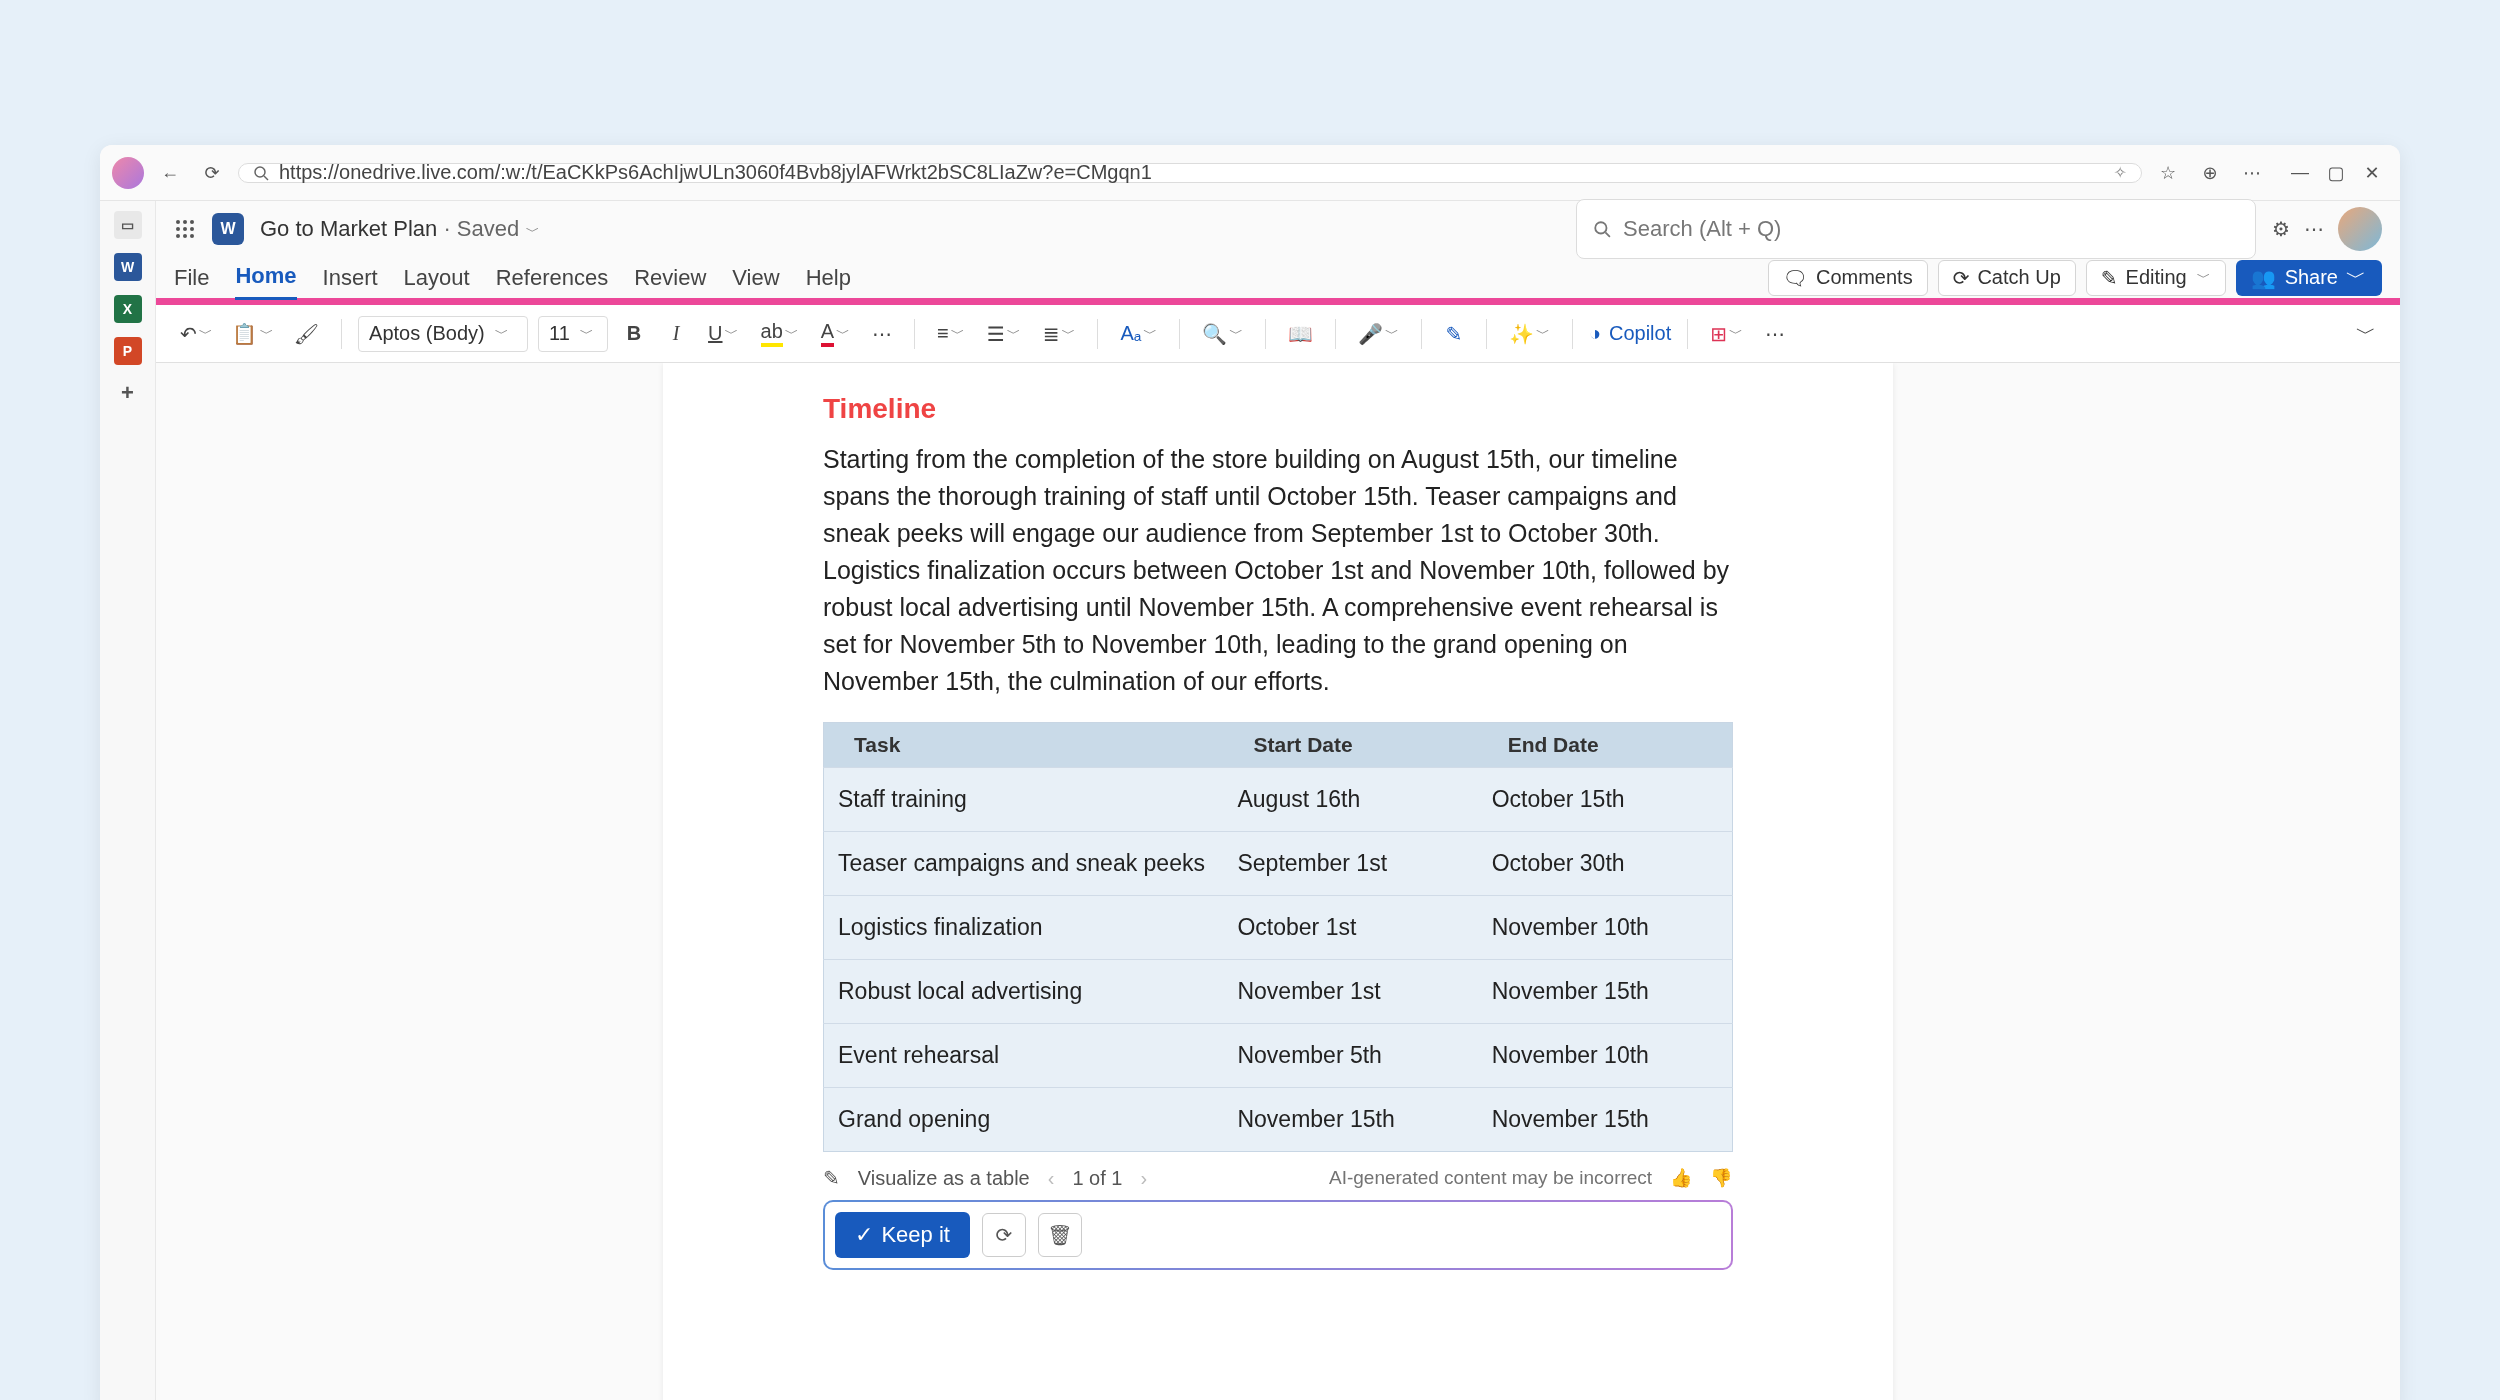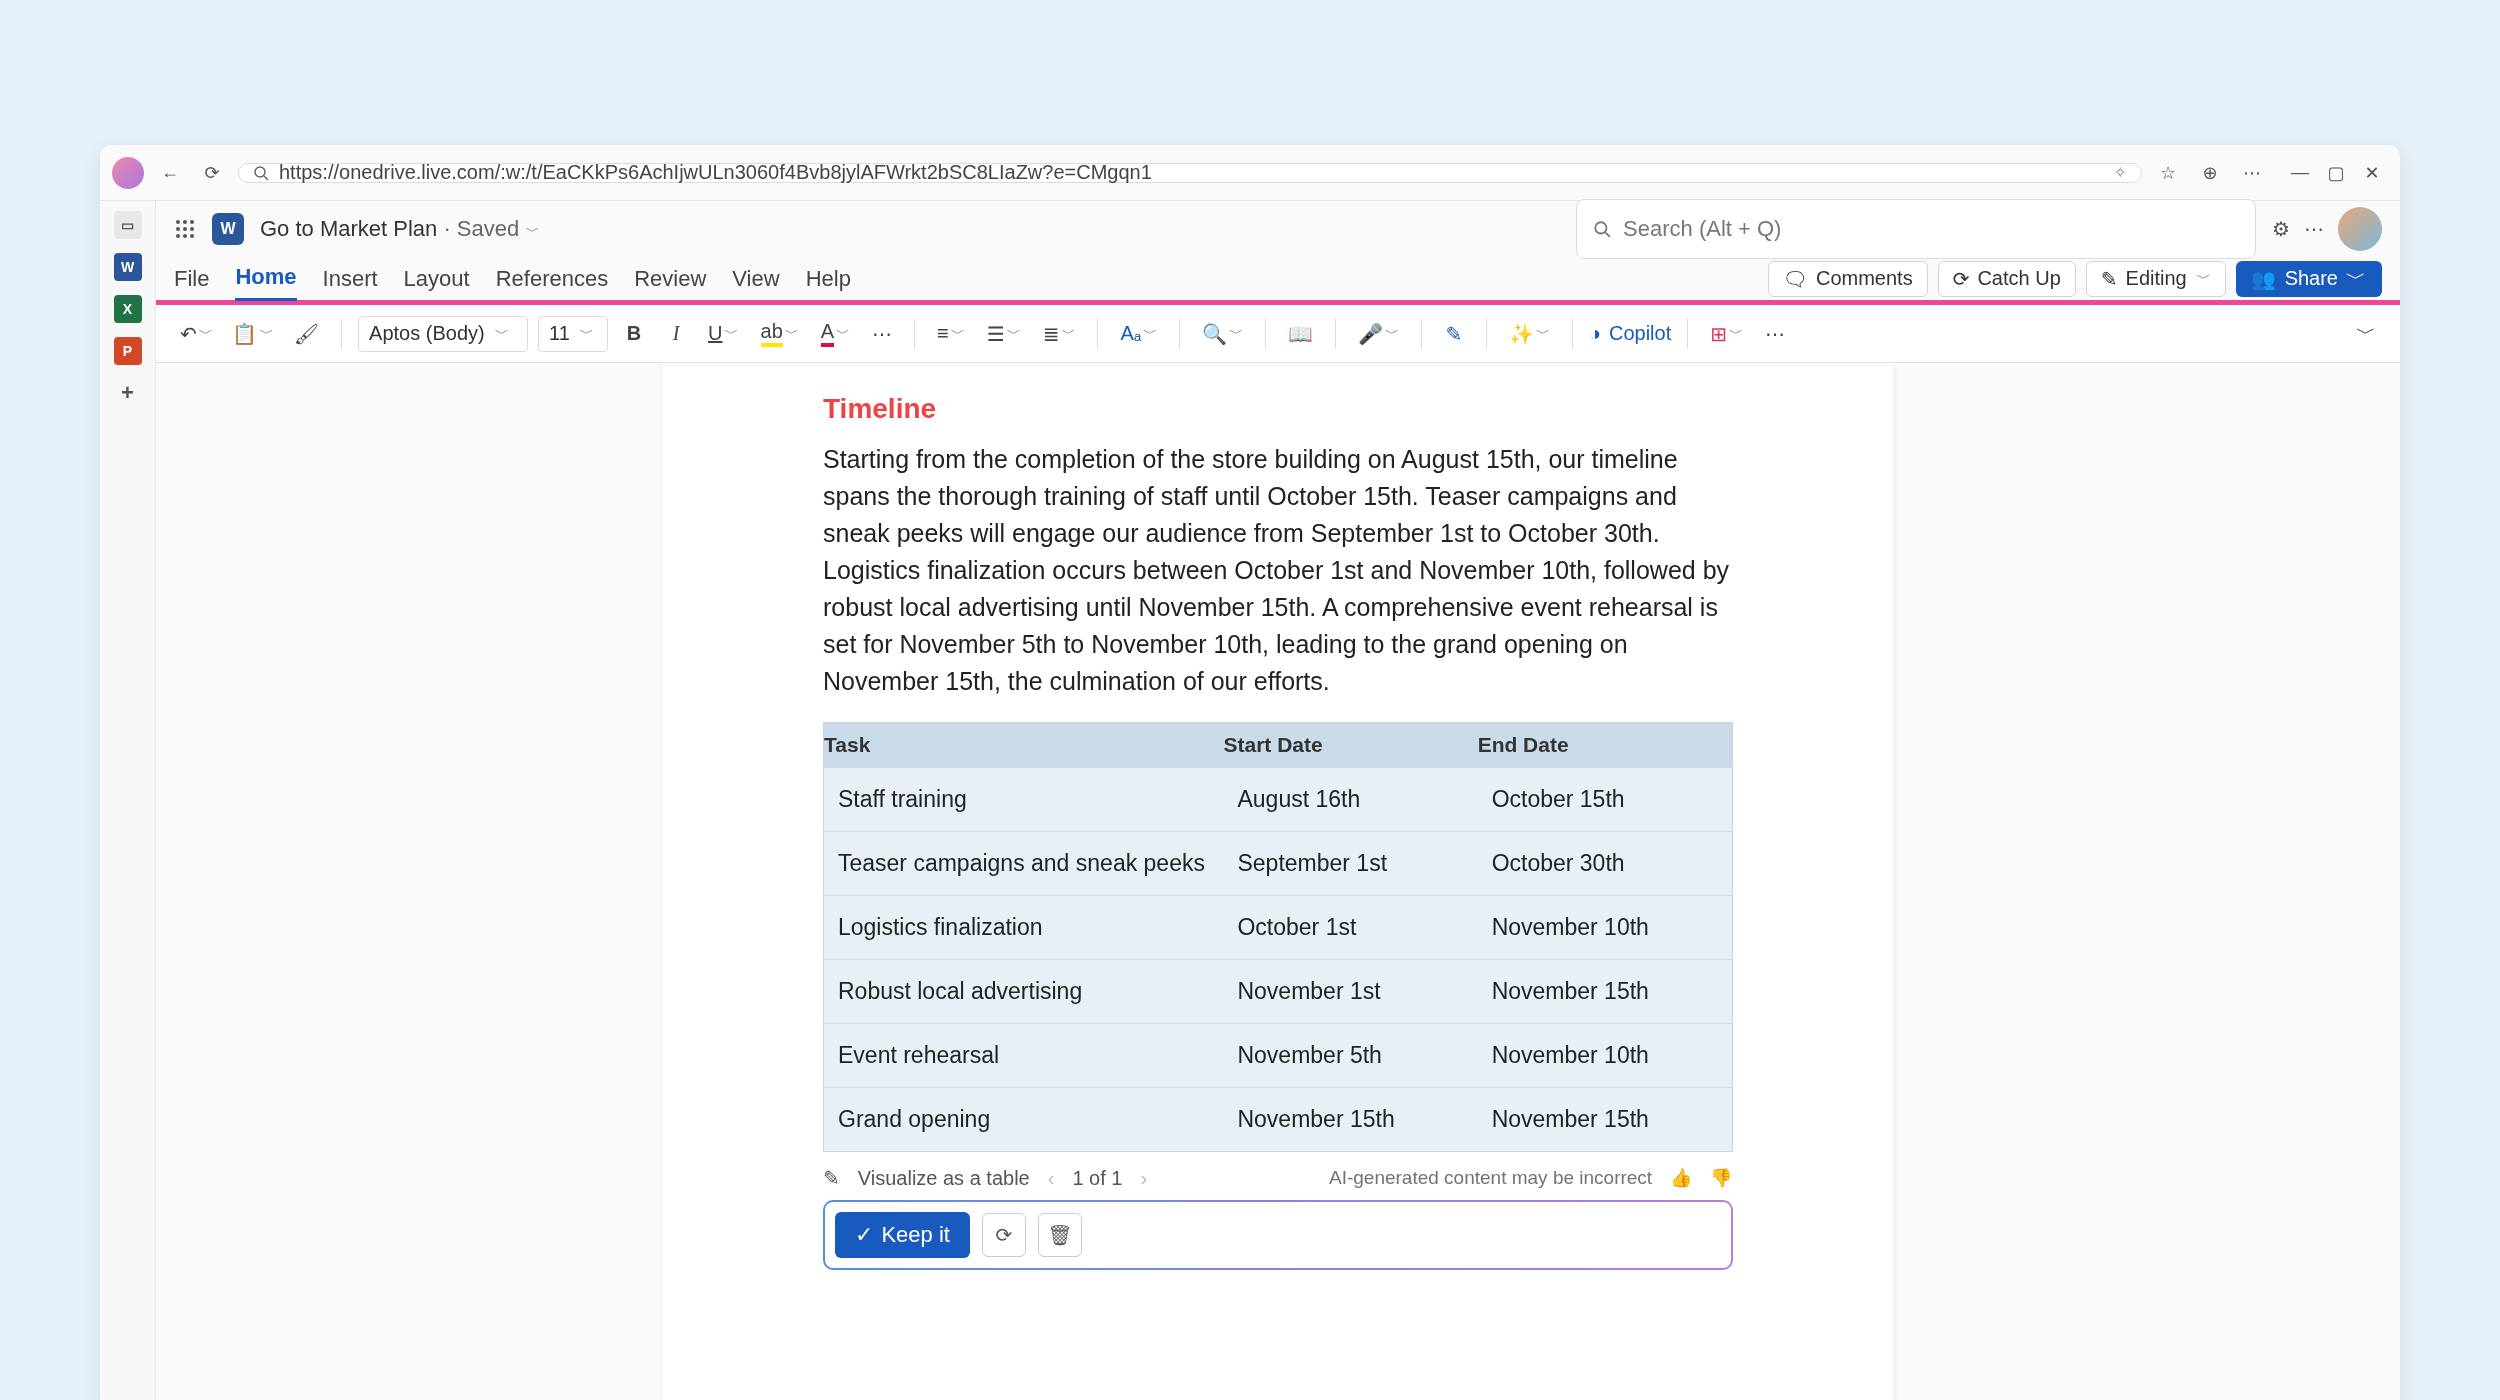--- a/index.html
+++ b/index.html
@@ -25,39 +25,39 @@
 .grid-ico svg{display:block;}
 .word-ico{width:32px;height:32px;background:#2b579a;color:#fff;border-radius:6px;display:flex;align-items:center;justify-content:center;font-weight:600;font-size:16px;}
 .doc-title{font-size:22px;color:#333;}
 .saved{color:#666;}
 .chev{color:#888;font-size:14px;margin-left:2px;}
 .title-spacer{flex:1;}
 .search-box{width:680px;height:60px;border:1px solid #dcdcdc;border-radius:8px;background:#fff;display:flex;align-items:center;padding:0 16px;gap:12px;color:#777;font-size:22px;}
 .title-right{display:flex;align-items:center;gap:14px;margin-left:auto;}
 .gear-ico,.dots-ico{color:#555;font-size:20px;}
 .avatar{width:44px;height:44px;border-radius:50%;background:linear-gradient(135deg,#e8a87c,#7db8d8);}
-.tabs-row{height:48px;display:flex;align-items:center;padding:0 18px;gap:26px;border-bottom:5px solid #ec4899;justify-content:center;}
+.tabs-row{height:48px;display:flex;align-items:center;padding:0 18px;gap:26px;border-bottom:7px solid #ec4899;justify-content:center;}
 .tab{font-size:22px;color:#444;padding:8px 0;}
 .tab.active{color:#185abd;border-bottom:3px solid #185abd;font-weight:600;}
 .tabs-right{margin-left:auto;display:flex;gap:10px;}
 .outline-btn{height:36px;border:1px solid #d5d5d5;border-radius:6px;background:#fff;padding:0 14px;display:flex;align-items:center;gap:8px;font-size:20px;color:#333;}
 .share-btn{height:36px;background:#185abd;color:#fff;border-radius:6px;padding:0 16px;display:flex;align-items:center;gap:8px;font-size:20px;}
 .ribbon{height:58px;border-bottom:1px solid #e0e0e0;display:flex;align-items:center;padding:0 18px;gap:10px;background:#fff;}
 .rb-grp{display:flex;align-items:center;gap:8px;}
 .rb-btn{height:36px;min-width:32px;padding:0 6px;display:flex;align-items:center;justify-content:center;color:#444;font-size:20px;border-radius:4px;}
 .rb-sel{height:36px;border:1px solid #dcdcdc;border-radius:4px;background:#fff;padding:0 10px;display:flex;align-items:center;gap:8px;font-size:20px;color:#333;}
 .rb-sep{width:1px;height:30px;background:#ddd;margin:0 6px;}
 .rb-copilot{display:flex;align-items:center;gap:8px;color:#185abd;font-size:20px;}
 .ribbon-expand{margin-left:auto;}
 .doc-area{flex:1;overflow:auto;display:flex;justify-content:center;background:#fafafa;}
 .page{width:1230px;background:#fff;box-shadow:0 1px 6px rgba(0,0,0,0.08);padding:30px 160px 50px 160px;position:relative;}
 .h{font-size:28px;font-weight:700;color:#ef4444;margin-bottom:16px;}
 .para{font-size:25px;color:#222;line-height:1.48;margin-bottom:22px;}
 table.tl{width:100%;border-collapse:collapse;font-size:23px;background:#e8f0f7;border:1px solid #c8d6e4;}
-table.tl th{background:#c9dae8;text-align:left;font-weight:600;padding:10px 0;font-size:21px;color:#333;}
+table.tl th{background:#c9dae8;text-align:left;font-weight:600;padding:10px 30px;font-size:21px;color:#333;}
 table.tl td{padding:18px 14px;border-top:1px solid #d0dbe7;color:#222;}
 table.tl td:first-child,table.tl th:first-child{width:44%;}
 .ai-bar{display:flex;align-items:center;gap:18px;margin-top:14px;font-size:20px;color:#555;}
 .ai-bar .spacer{flex:1;}
 .ai-disclaimer{font-size:19px;color:#737373;}
 .thumb{color:#888;font-size:18px;}
 .copilot-panel{margin-top:10px;border:2px solid #8a9ee8;border-radius:10px;padding:10px;display:flex;gap:12px;align-items:center;background:linear-gradient(#fff,#fff) padding-box,linear-gradient(90deg,#5a8dd8,#b87dd8) border-box;border:2px solid transparent;}
 .keep-btn{height:46px;background:#185abd;color:#fff;border-radius:6px;padding:0 20px;display:flex;align-items:center;gap:8px;font-size:22px;}
 .sq-btn{width:44px;height:44px;border:1px solid #ccc;border-radius:6px;display:flex;align-items:center;justify-content:center;color:#555;font-size:20px;}
 .copilot-input{flex:1;height:46px;border:1px solid #ccc;border-radius:6px;padding:0 16px;font-size:22px;color:#888;display:flex;align-items:center;justify-content:space-between;}

